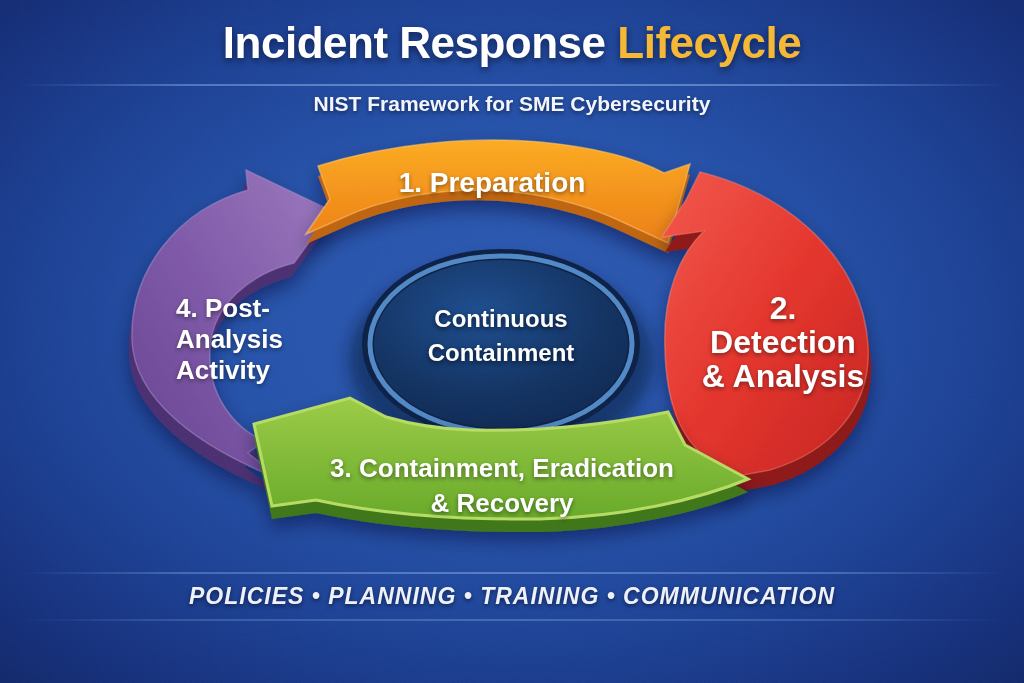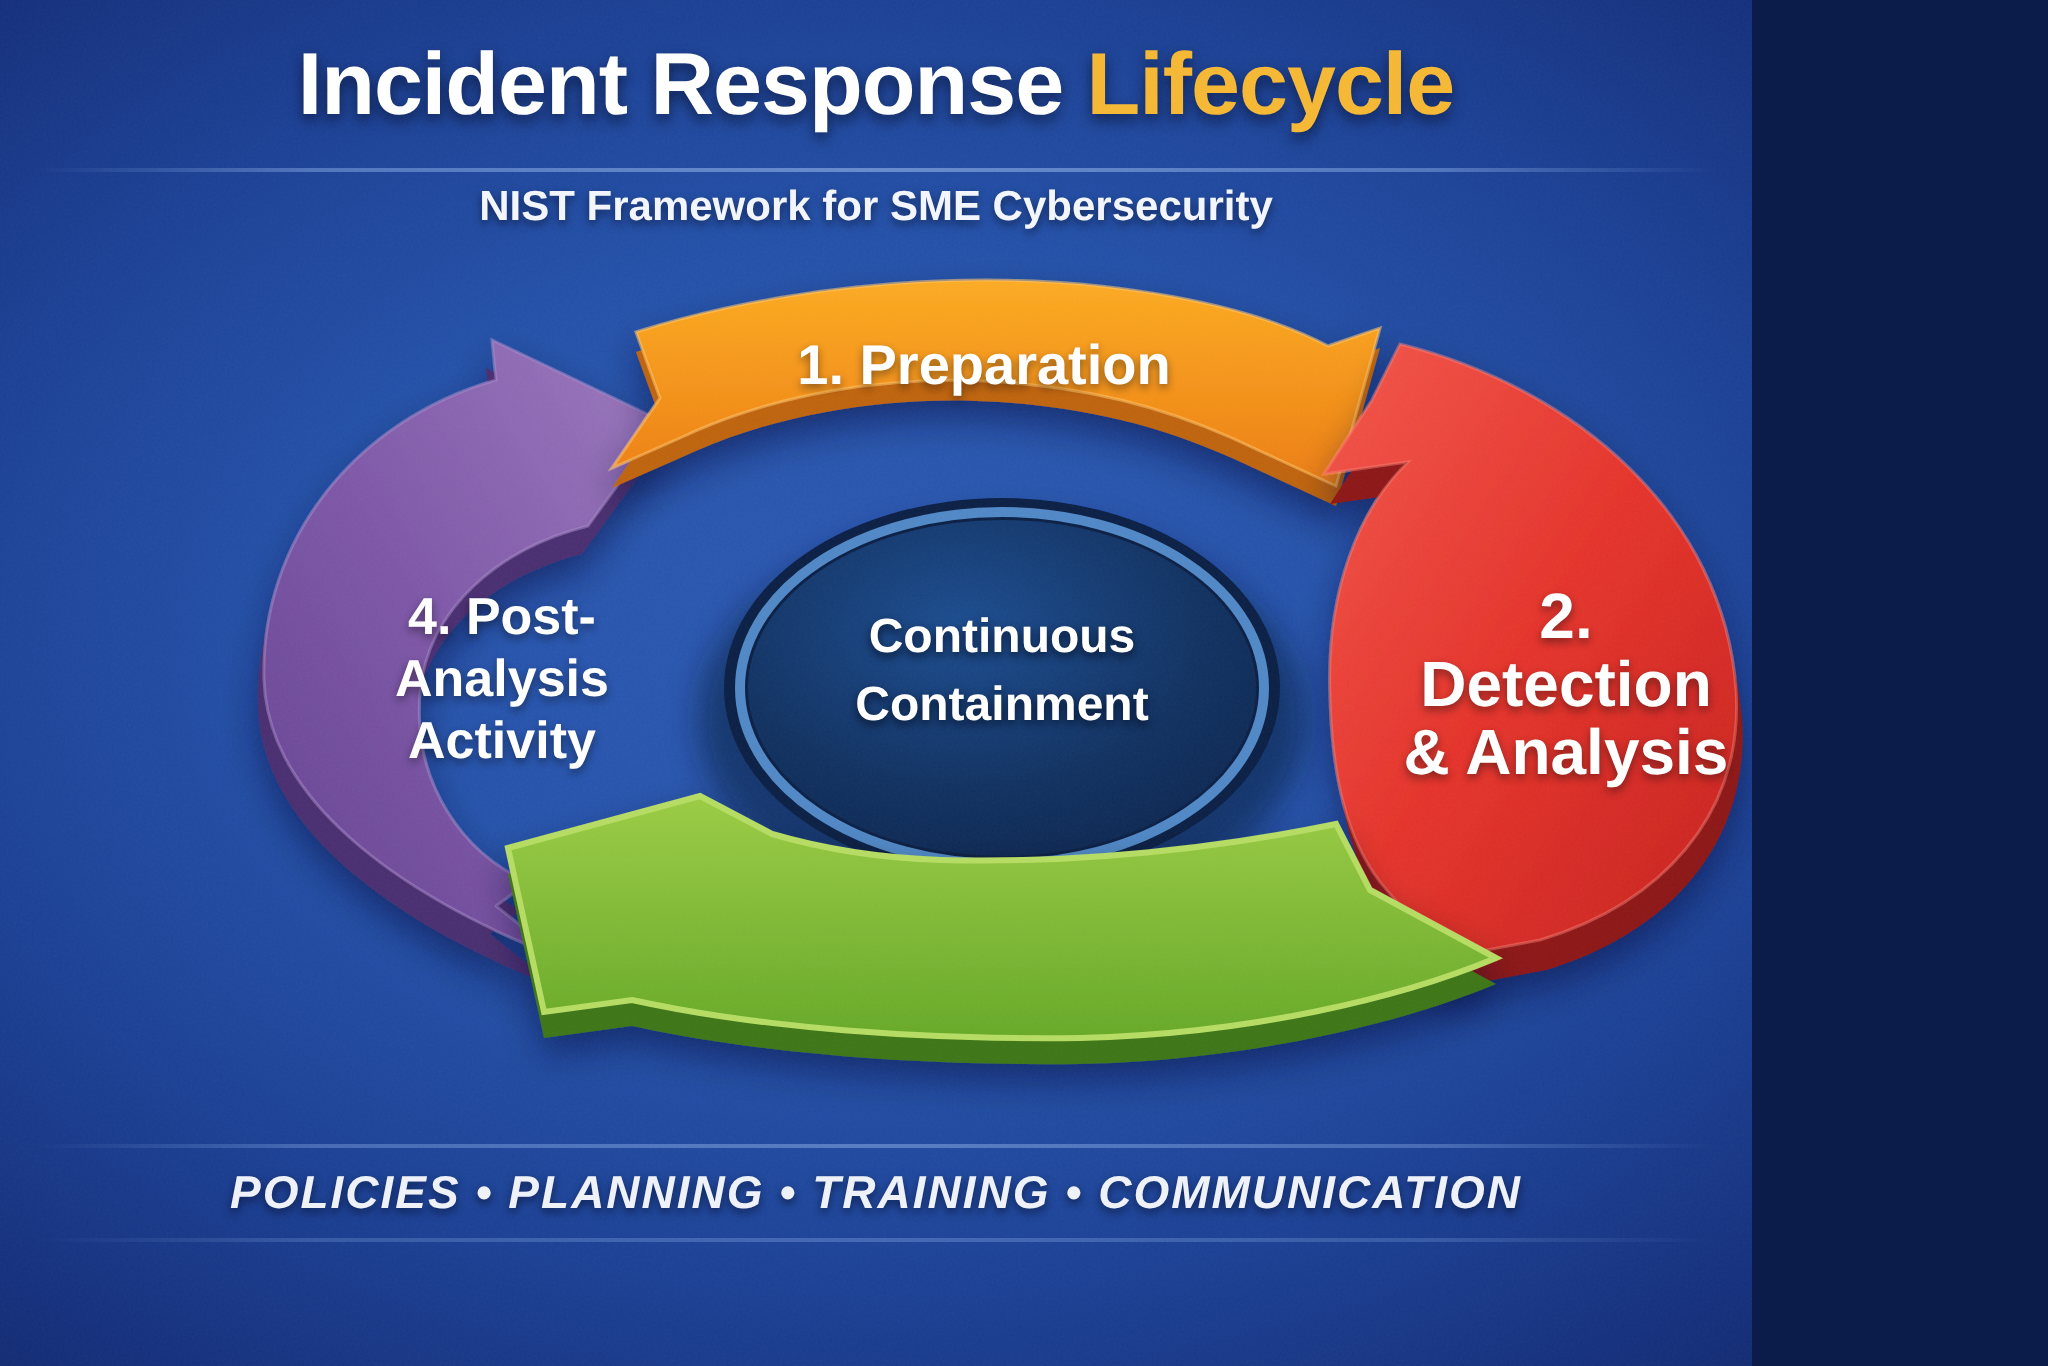--- a/index.html
+++ b/index.html
@@ -1,17 +1,17 @@
 <!DOCTYPE html>
 <html><head>
 <meta charset="utf-8">
 <style>
   html,body{margin:0;padding:0;background:#0b1c4a;}
   .canvas{
-    position:relative;width:876px;height:683px;overflow:hidden;
+    position:relative;width:1024px;height:683px;overflow:hidden;
     font-family:"Liberation Sans","DejaVu Sans",sans-serif;
     background:
       radial-gradient(ellipse 760px 520px at 50% 47%, #2c59b2 0%, #2350a8 38%, #1b4094 62%, #142f7c 84%, #0f2564 100%);
   }
   .title{
     position:absolute;top:18px;left:0;width:100%;text-align:center;
     font-size:44px;font-weight:800;letter-spacing:-0.5px;color:#ffffff;
     text-shadow:0 3px 7px rgba(0,5,25,.6);white-space:nowrap;
   }
   .title .hl{color:#f5b733;}
@@ -33,21 +33,21 @@
     text-shadow:0 2px 4px rgba(0,5,25,.55);white-space:nowrap;font-style:italic;
   }
   .diagram-svg{position:absolute;left:0;top:0;}
   .stage-label{
     position:absolute;color:#ffffff;font-weight:800;
     text-shadow:0 2px 4px rgba(10,10,10,.45);
   }
   .s1{top:167px;left:332px;width:320px;text-align:center;font-size:28px;}
   .s2{top:291px;left:701px;width:164px;text-align:center;font-size:32px;line-height:34px;}
   .s3{top:451px;left:302px;width:400px;text-align:center;font-size:26px;line-height:35px;}
-  .s4{top:293px;left:176px;width:150px;text-align:center;font-size:26px;line-height:31px;}
+  .s4{top:293px;left:176px;width:150px;text-align:left;font-size:26px;line-height:31px;}
   .center-label{
     position:absolute;top:302px;left:351px;width:300px;text-align:center;
     color:#ffffff;font-weight:700;font-size:24px;line-height:34px;
     text-shadow:0 2px 5px rgba(0,5,20,.7);
   }
 </style>
 </head>
 <body>
 
 <div class="canvas">
@@ -127,20 +127,24 @@
 
   <div class="stage-label s1">
     <div>1. Preparation</div>
   </div>
 
   <div class="stage-label s2">
     <div>2. Detection</div>
     <div>&amp; Analysis</div>
   </div>
 
+  <div class="stage-label s3">
+    <div>3. Containment, Eradication</div>
+    <div>&amp; Recovery</div>
+  </div>
 
   <div class="stage-label s4">
     <div>4. Post-</div>
     <div>Analysis</div>
     <div>Activity</div>
   </div>
 
   <div class="center-label">
     <div>Continuous</div>
     <div>Containment</div>

